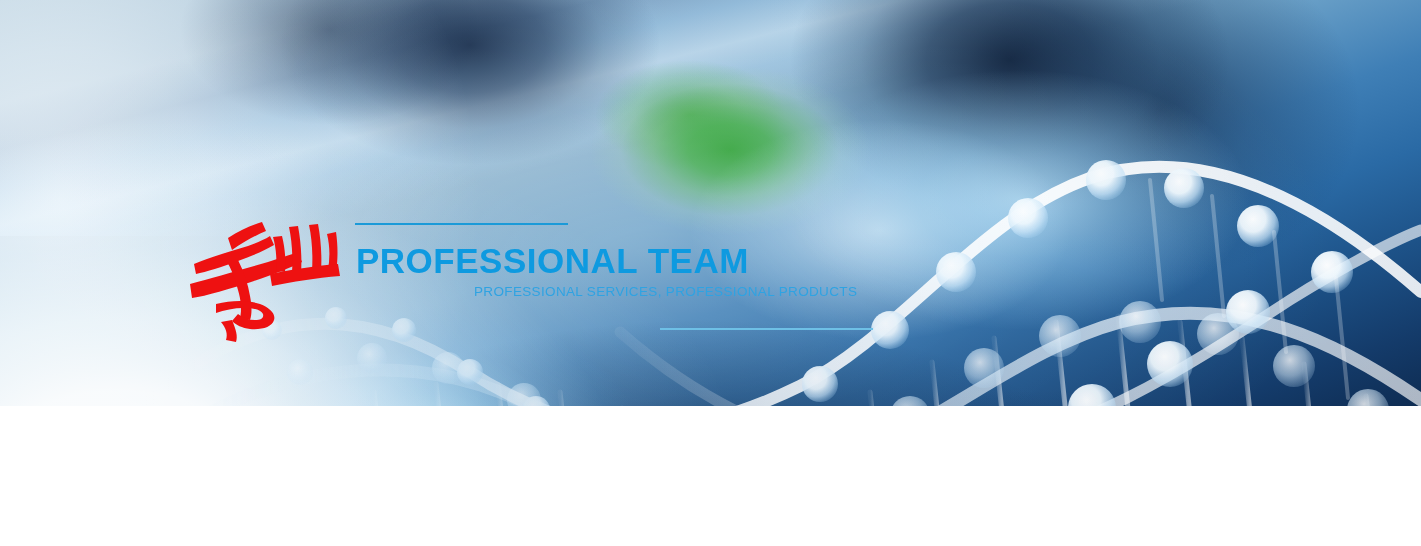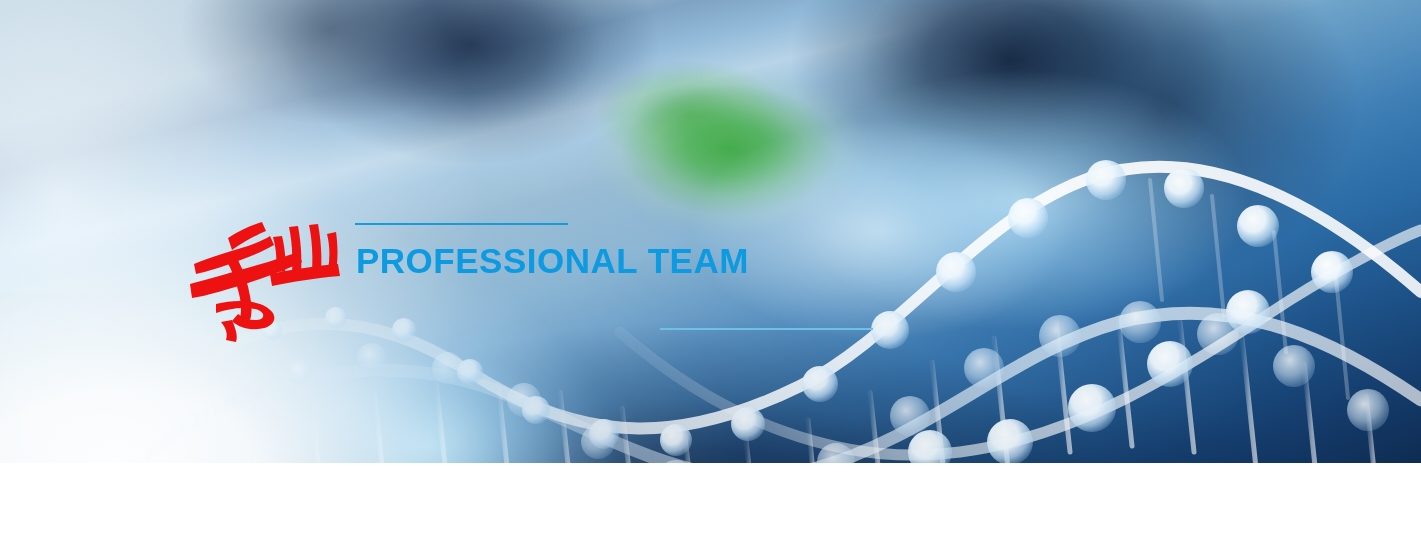--- a/index.html
+++ b/index.html
@@ -7,21 +7,21 @@
     padding: 0;
     background: #ffffff;
   }
   body {
     font-family: "Liberation Sans", sans-serif;
   }
 
   .banner {
     position: relative;
     width: 1421px;
-    height: 463px;
+    height: 406px;
     overflow: hidden;
     background: #a9c3d6;
   }
 
   
   .bg-layer {
     position: absolute;
     inset: 0;
     pointer-events: none;
   }
@@ -441,18 +441,19 @@
 
         <path d="M84 62 C104 58, 128 54, 152 52 L154 64
                  C130 66, 106 70, 86 74 Z"></path>
       </g>
     </svg>
 
     <div class="rule-top"></div>
 
     <h1 class="title-en">PROFESSIONAL TEAM</h1>
 
+    <p class="subtitle-en">PROFESSIONAL SERVICES, PROFESSIONAL PRODUCTS</p>
 
 
     <div class="rule-bottom"></div>
   </div>
 
 </div>
 
 </body></html>

